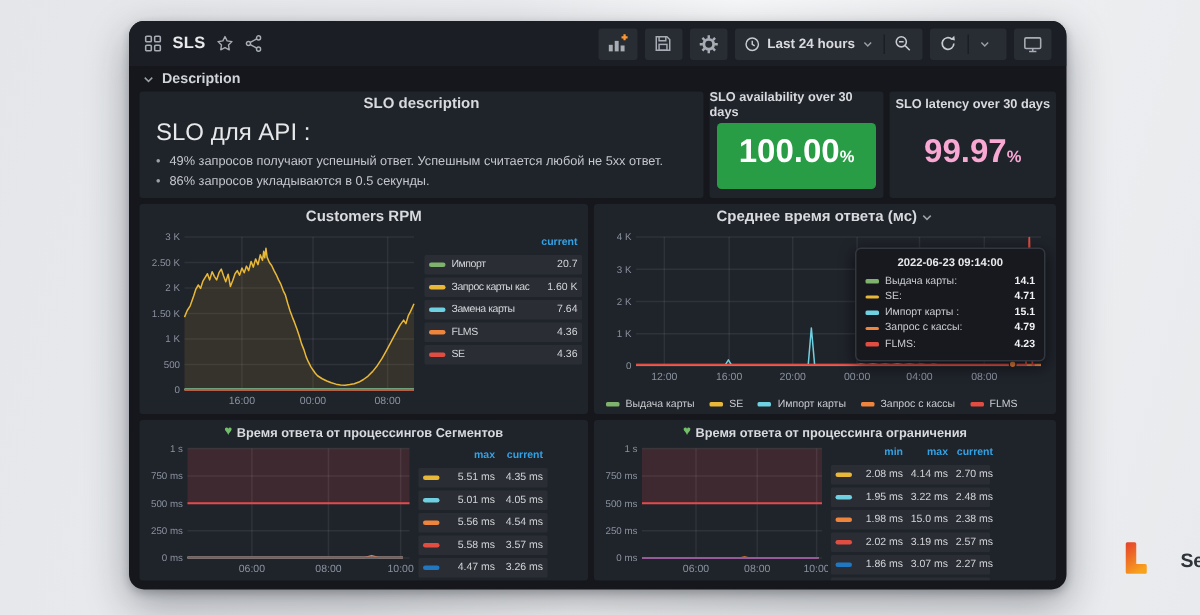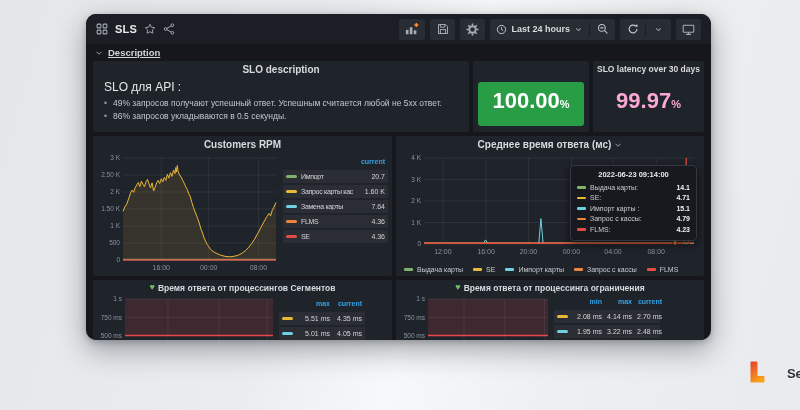--- a/index.html
+++ b/index.html
@@ -3,53 +3,53 @@
 <meta charset="utf-8">
 <style>
   * { margin:0; padding:0; box-sizing:border-box; }
   html,body { width:800px; height:410px; overflow:hidden; }
   body {
     font-family:"Liberation Sans", sans-serif;
     background:linear-gradient(105deg,#e4e6e9 0%,#eaecef 38%,#f7f8f9 54%,#edeff1 72%,#e8eaed 100%);
     position:relative;
   }
   .card {
-    position:absolute; left:86px; top:14px; width:625px; height:326px;
+    position:absolute; left:86px; top:14px; width:625px; height:379px;
     background:#15171c; border-radius:10px; overflow:hidden;
     box-shadow:0 10px 28px rgba(25,30,40,.38), 0 2px 6px rgba(25,30,40,.25);
   }
   
   .navbar { height:30px; background:#1b1e24; display:flex; align-items:center; justify-content:space-between; padding:0 10px; }
   .nav-left { display:flex; align-items:center; gap:7px; }
   .nav-title { color:#e8e9eb; font-size:11px; font-weight:700; letter-spacing:.2px; }
   .icon { display:inline-flex; align-items:center; justify-content:center; }
   .nav-right { display:flex; align-items:center; gap:5px; }
-  .nbtn { height:21px; min-width:25px; display:flex; align-items:center; justify-content:center; gap:4px;
+  .nbtn { height:21px; min-width:25px; display:flex; align-items:center; justify-content:space-between; gap:4px;
           background:#282c33; border:none; border-radius:2px; padding:0 6px; cursor:pointer; }
   .btn-group { display:flex; align-items:center; background:#282c33; border-radius:2px; }
   .btn-group .nbtn { background:none; }
   .btn-group .sep { width:1px; height:13px; background:#1b1e24; }
   .time-text { color:#d8dade; font-size:9px; font-weight:600; white-space:nowrap; }
   
   .rowhead { height:17px; display:flex; align-items:center; gap:5px; padding-left:9px; cursor:pointer; }
-  .rowhead-label { color:#d0d3d7; font-size:9.5px; font-weight:700;text-decoration:underline; }
+  .rowhead-label { color:#d0d3d7; font-size:9.5px; font-weight:700; }
   
   .grid { padding:0 7px; }
   .prow { display:flex; gap:4px; margin-bottom:4px; }
   .panel { position:relative; background:#1f232a; border-radius:2px; overflow:hidden; }
   .r1 { height:71px; } .r2 { height:140px; } .r3 { height:107px; }
   .p-desc { width:376px; } .p-avail { width:116px; } .p-lat { flex:1; }
   .pl { width:299px; } .pr { flex:1; }
   .ptitle { height:17px; display:flex; align-items:center; justify-content:center; gap:3px;
             font-size:10px; font-weight:700; color:#d8dade; cursor:pointer; }
   .ptitle.small { font-size:8.5px; height:15px; }
   .heart { color:#73bf69; font-size:9px; line-height:1; }
   
   .desc-body { padding:1px 11px; }
-  .desc-head { font-size:12px; color:#e7e8ea; font-weight:500; margin:1px 0 3px; }
+  .desc-head { font-size:16px; color:#e7e8ea; font-weight:500; margin:1px 0 3px; }
   .bullet { display:flex; gap:6px; font-size:8.5px; color:#c4c7cc; line-height:1.55; }
   .bullet .dot { color:#9ba0a8; }
   
   .statbox { position:absolute; left:5px; right:5px; top:21px; bottom:6px; border-radius:3px;
              display:flex; align-items:baseline; justify-content:center; }
   .statbox.green { background:#299c46; }
   .stat-val { font-size:22px; font-weight:700; color:#fff; line-height:38px; }
   .stat-unit { font-size:11px; font-weight:700; color:#fff; }
   .lat .stat-val, .lat .stat-unit { color:#f9a8d4; }
   
@@ -224,20 +224,21 @@
               <span class="dot">•</span>
               <span>49% запросов получают успешный ответ. Успешным считается любой не 5xx ответ.</span>
             </div>
           <div class="bullet">
               <span class="dot">•</span>
               <span>86% запросов укладываются в 0.5 секунды.</span>
             </div>
         </div>
       </div>
       <div class="panel r1 p-avail">
+        <div class="ptitle small">SLO availability over 30 days</div>
         <div class="statbox green">
           <span class="stat-val">100.00</span>
             <span class="stat-unit">%</span>
         </div>
       </div>
       <div class="panel r1 p-lat">
         <div class="ptitle small">SLO latency over 30 days</div>
         <div class="statbox lat">
           <span class="stat-val">99.97</span>
             <span class="stat-unit">%</span>

